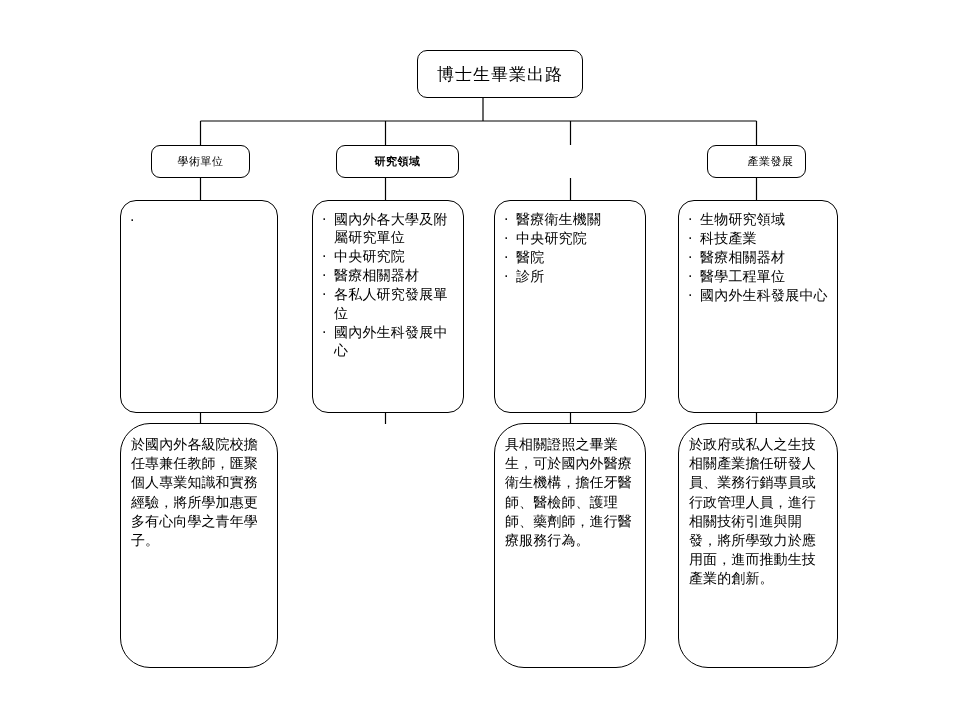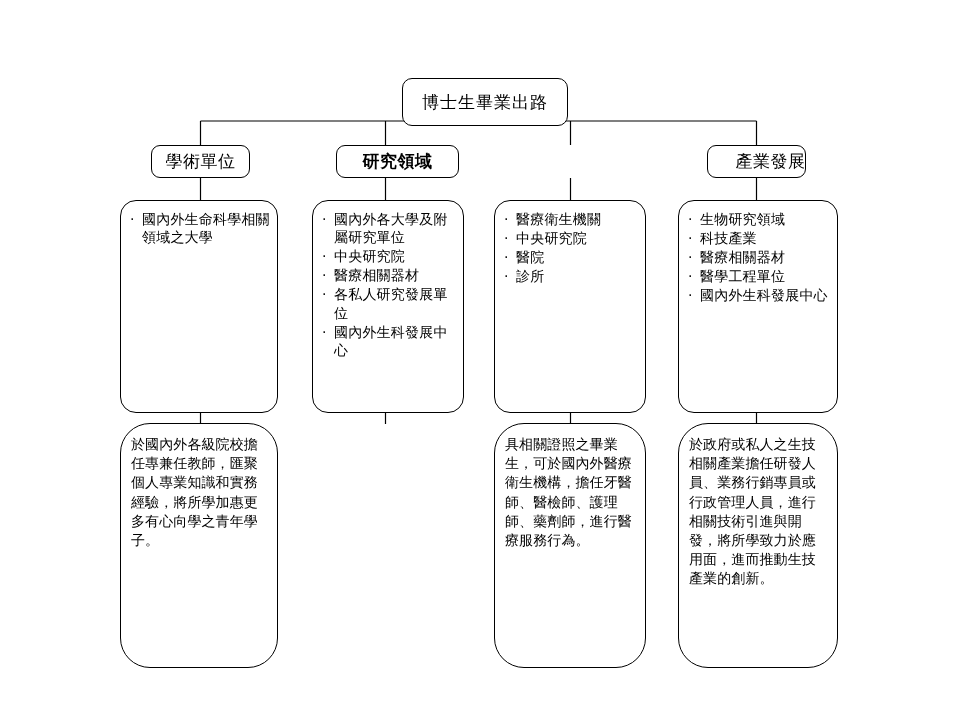--- a/index.html
+++ b/index.html
@@ -35,48 +35,47 @@
 
   .node {
     position: absolute;
     box-sizing: border-box;
     border: 1px solid #000000;
     background: #ffffff;
   }
 
   
   .node-root {
-    left: 402px;
+    left: 417px;
     top: 50px;
     width: 166px;
     height: 48px;
     border-radius: 10px;
     display: flex;
     align-items: center;
     justify-content: center;
-    margin-top: 28px;
   }
   .node-root .node-text {
     font-size: 17px;
     letter-spacing: 1px;
     line-height: 1;
     white-space: nowrap;
   }
 
   
   .node-cat {
     top: 145px;
     height: 33px;
     border-radius: 9px;
     display: flex;
     align-items: center;
     justify-content: center;
   }
   .node-cat .node-text {
-    font-size: 17px;
+    font-size: 11px;
     letter-spacing: 0.5px;
     line-height: 1;
     white-space: nowrap;
   }
 
   
   .node-list {
     top: 200px;
     border-radius: 16px;
     padding: 9px 6px 6px 6px;
@@ -164,21 +163,21 @@
   </div>
   <div class="node node-cat cat2">
     <span class="node-text">研究領域</span>
   </div>
   <div class="node node-cat cat4">
     <span class="node-text">產業發展</span>
   </div>
 
   <div class="node node-list col1" style="height:213px;">
     <ul>
-      <li><span class="bullet">·</span><span>國內外生命科學相關領域之大學</span></li>
+      <li><span class="bullet">·</span></li>
     </ul>
   </div>
 
   <div class="node node-list col2" style="height:213px;">
     <ul>
       <li><span class="bullet">·</span><span>國內外各大學及附屬研究單位</span></li>
       <li><span class="bullet">·</span><span>中央研究院</span></li>
       <li><span class="bullet">·</span><span>醫療相關器材</span></li>
       <li><span class="bullet">·</span><span>各私人研究發展單位</span></li>
       <li><span class="bullet">·</span><span>國內外生科發展中心</span></li>

